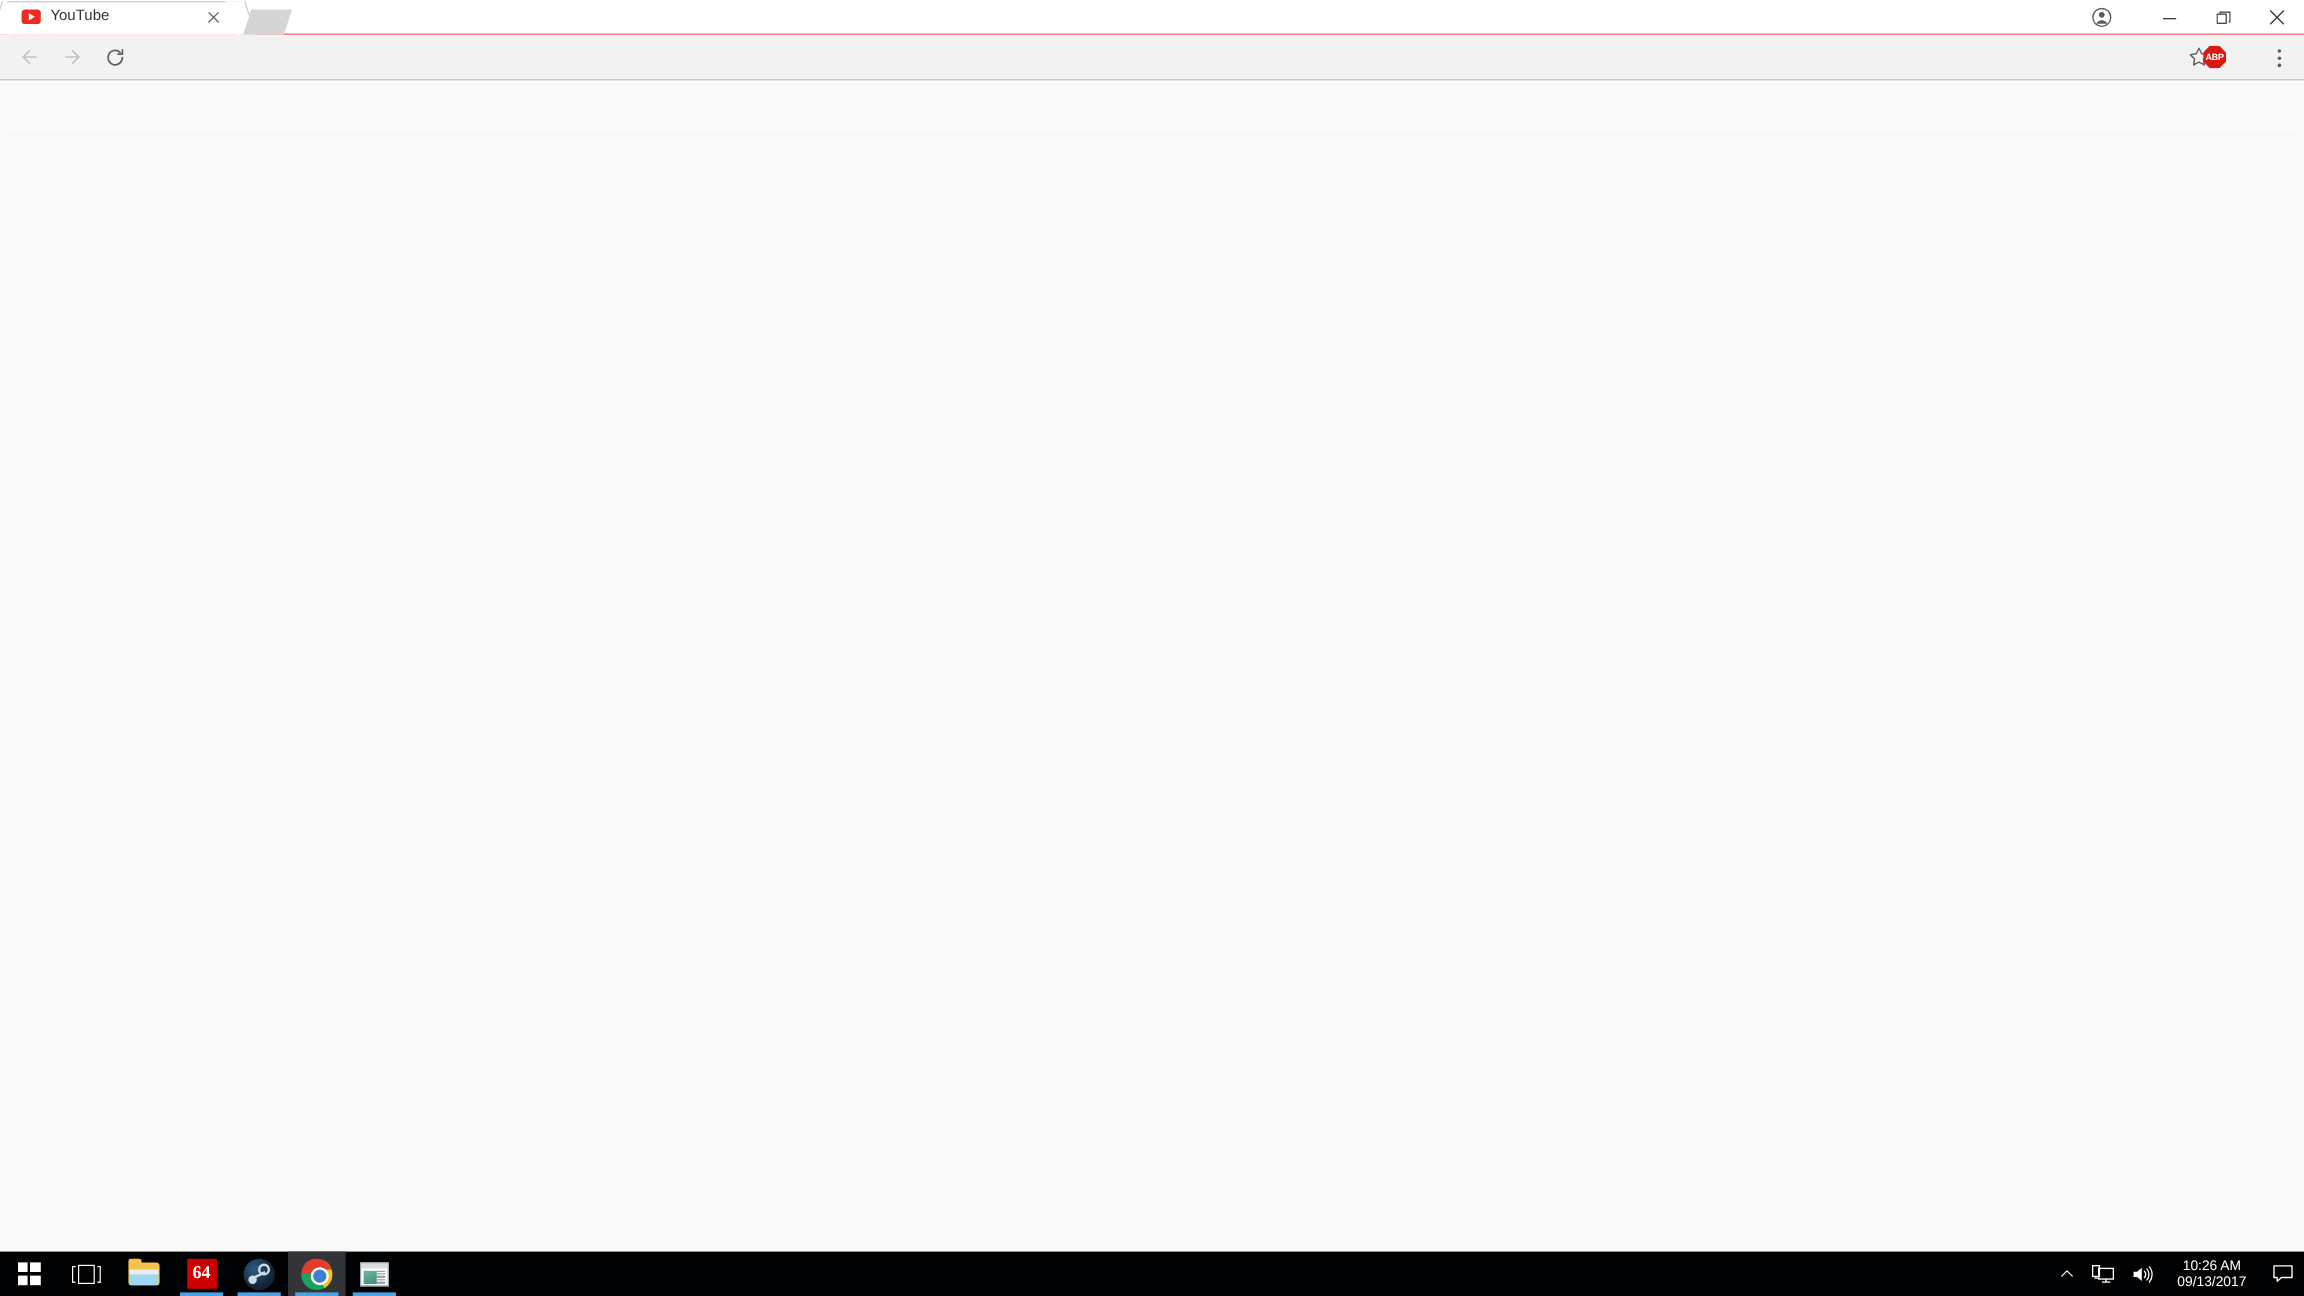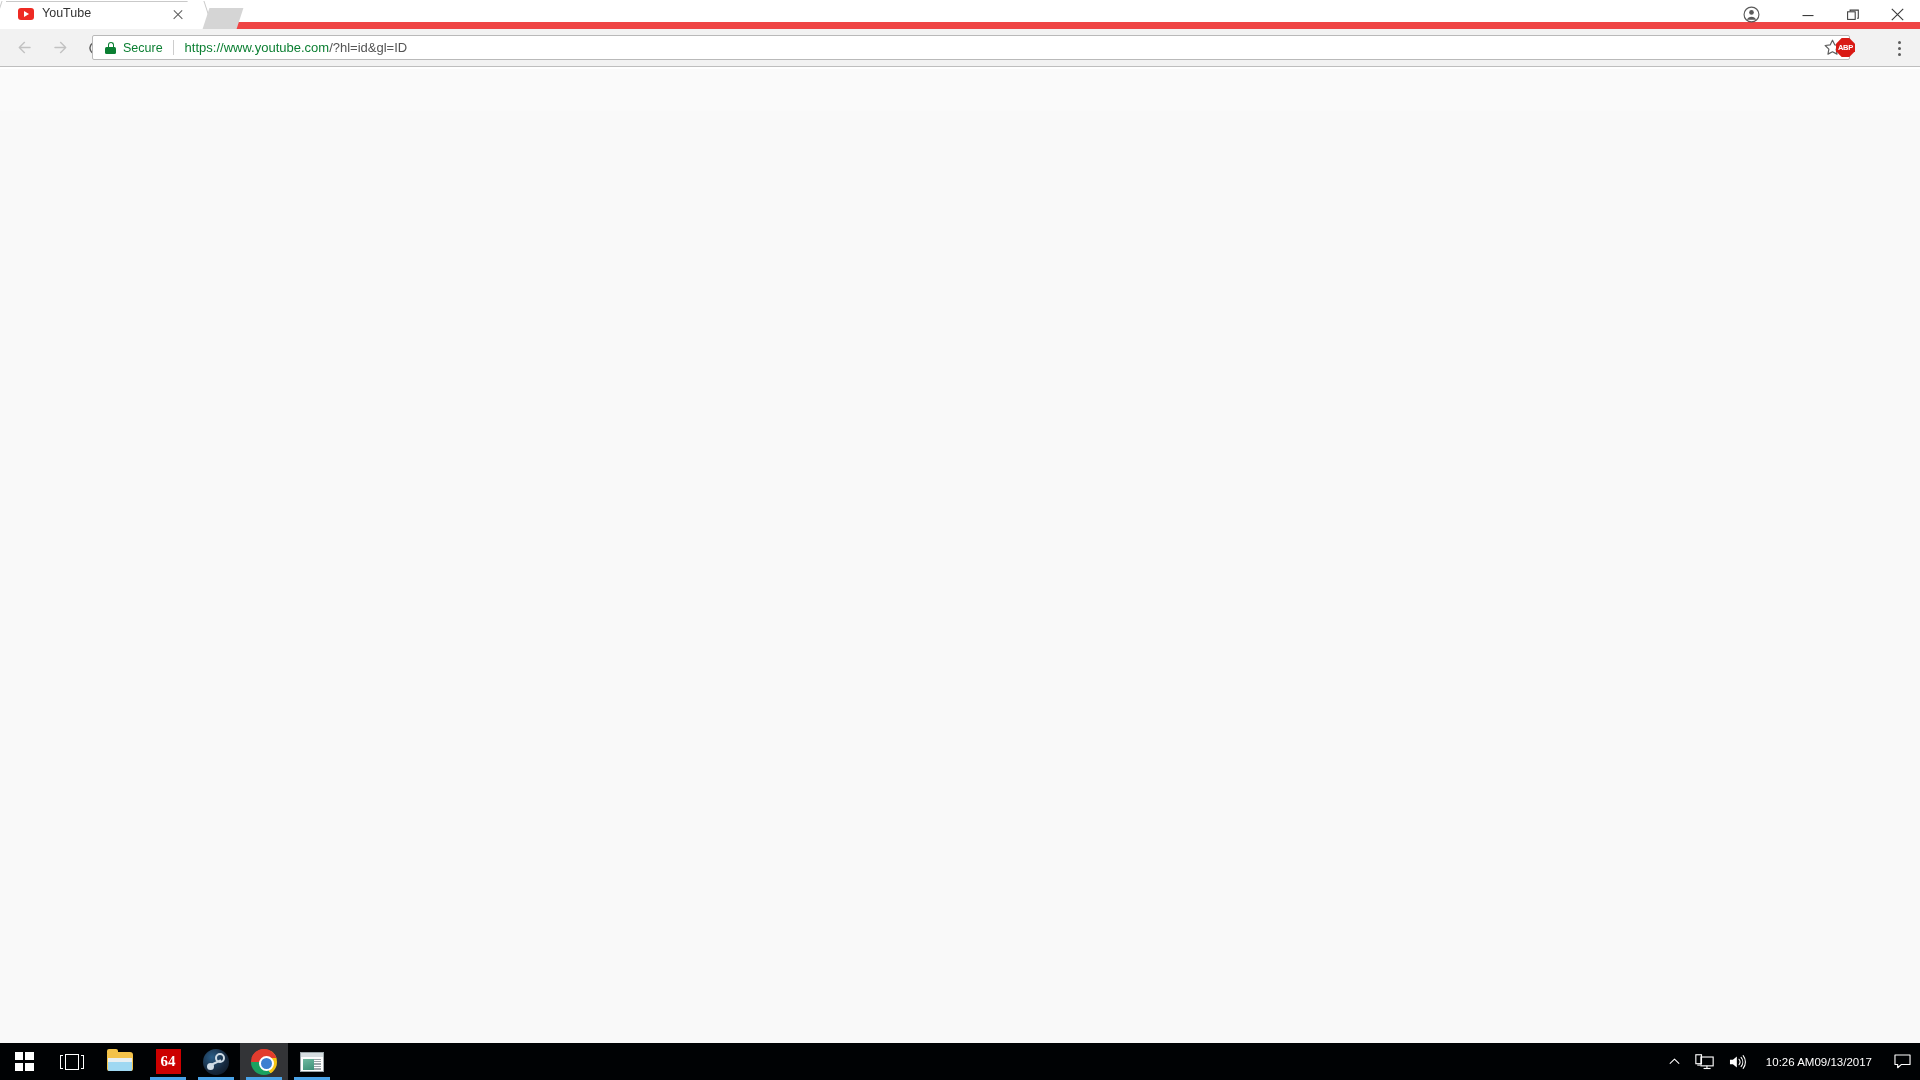--- a/index.html
+++ b/index.html
@@ -16,21 +16,21 @@
     left: 0; top: 0;
     width: 1920px; height: 1043px;
     background: #ffffff;
   }
 
   
   #tab-strip {
     position: relative;
     height: 29px;
     background: #ffffff;
-    border-bottom: 7px solid #ef4444;
+    border-bottom: 1px solid #ef4444;
   }
   #tab-active {
     position: absolute;
     left: 6px; top: 1px;
     width: 194px; height: 28px;
     background: #ffffff;
     cursor: default;
   }
   #tab-active::before,
   #tab-active::after {
@@ -411,21 +411,21 @@
     align-items: center;
   }
   .tray-btn {
     height: 37px;
     display: flex; align-items: center; justify-content: center;
     cursor: pointer;
     padding: 0 7px;
   }
   #tray-clock {
     height: 37px;
-    display: flex; flex-direction: row;
+    display: flex; flex-direction: column;
     align-items: center; justify-content: center;
     color: #ffffff;
     font-size: 11.5px;
     line-height: 14px;
     padding: 0 12px;
     cursor: pointer;
   }
   #action-center {
     width: 36px; height: 37px;
     display: flex; align-items: center; justify-content: center;
@@ -489,31 +489,20 @@
       </svg>
     </div>
 
     <div class="nav-btn" id="reload-button">
       <svg width="18" height="18" viewBox="0 0 24 24" aria-hidden="true">
         <path d="M20 12a8 8 0 1 1-2.6-5.9" fill="none" stroke="#5f5f5f" stroke-width="1.9" stroke-linecap="round"></path>
         <path d="M20 3.4 V8.2 H15.2" fill="none" stroke="#5f5f5f" stroke-width="1.9" stroke-linecap="round" stroke-linejoin="round"></path>
       </svg>
     </div>
 
-    <div id="omnibox">
-      <div id="lock-icon">
-        <div class="shackle"></div>
-        <div class="body"></div>
-      </div>
-      <div id="secure-label">Secure</div>
-      <div id="omnibox-divider"></div>
-      <div id="url-text">
-        <span class="url-scheme-host">https://www.youtube.com</span><span class="url-path">/?hl=id&amp;gl=ID</span>
-      </div>
-    </div>
 
     <div id="bookmark-star">
       <svg width="19" height="19" viewBox="0 0 24 24" aria-hidden="true">
         <path d="M12 2.8l2.85 5.78 6.38.93-4.62 4.5 1.1 6.35L12 17.36l-5.71 3l1.1-6.35l-4.62-4.5l6.38-.93z" fill="none" stroke="#5e5e5e" stroke-width="1.5" stroke-linejoin="round"></path>
       </svg>
     </div>
 
     <div id="abp-extension">
       <div id="abp-octagon">ABP</div>
     </div>

